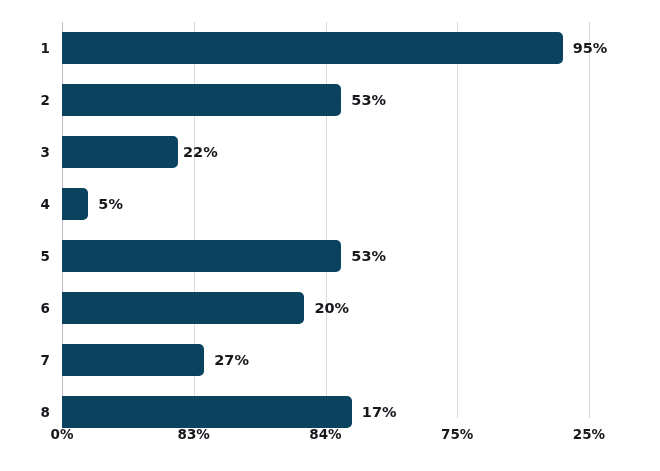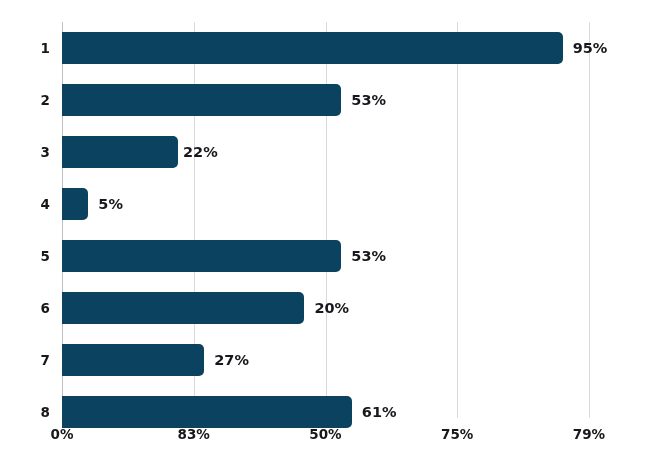--- a/index.html
+++ b/index.html
@@ -157,26 +157,26 @@
         <div class="bar-row" style="top: 260px;">
           <div class="bar" style="width: 242.42px; background: rgb(11, 66, 96);"></div>
           <div class="bar-value-label" style="left: 252.42px;">20%</div>
         </div>
         <div class="bar-row" style="top: 312px;">
           <div class="bar" style="width: 142.29px; background: rgb(11, 66, 96);"></div>
           <div class="bar-value-label" style="left: 152.29px;">27%</div>
         </div>
         <div class="bar-row" style="top: 364px;">
           <div class="bar" style="width: 289.85px; background: rgb(11, 66, 96);"></div>
-          <div class="bar-value-label" style="left: 299.85px;">61%</div>
+          <div class="bar-value-label" style="left: 299.85px;">17%</div>
         </div>
       </div>
   </div>
 
   <div id="x-axis">
       <div class="x-tick-label" style="left: 0px;">0%</div>
       <div class="x-tick-label" style="left: 131.75px;">83%</div>
-      <div class="x-tick-label" style="left: 263.5px;">50%</div>
+      <div class="x-tick-label" style="left: 263.5px;">84%</div>
       <div class="x-tick-label" style="left: 395.25px;">75%</div>
-      <div class="x-tick-label" style="left: 527px;">79%</div>
+      <div class="x-tick-label" style="left: 527px;">25%</div>
     </div>
 
 </div>
 
 </body></html>

